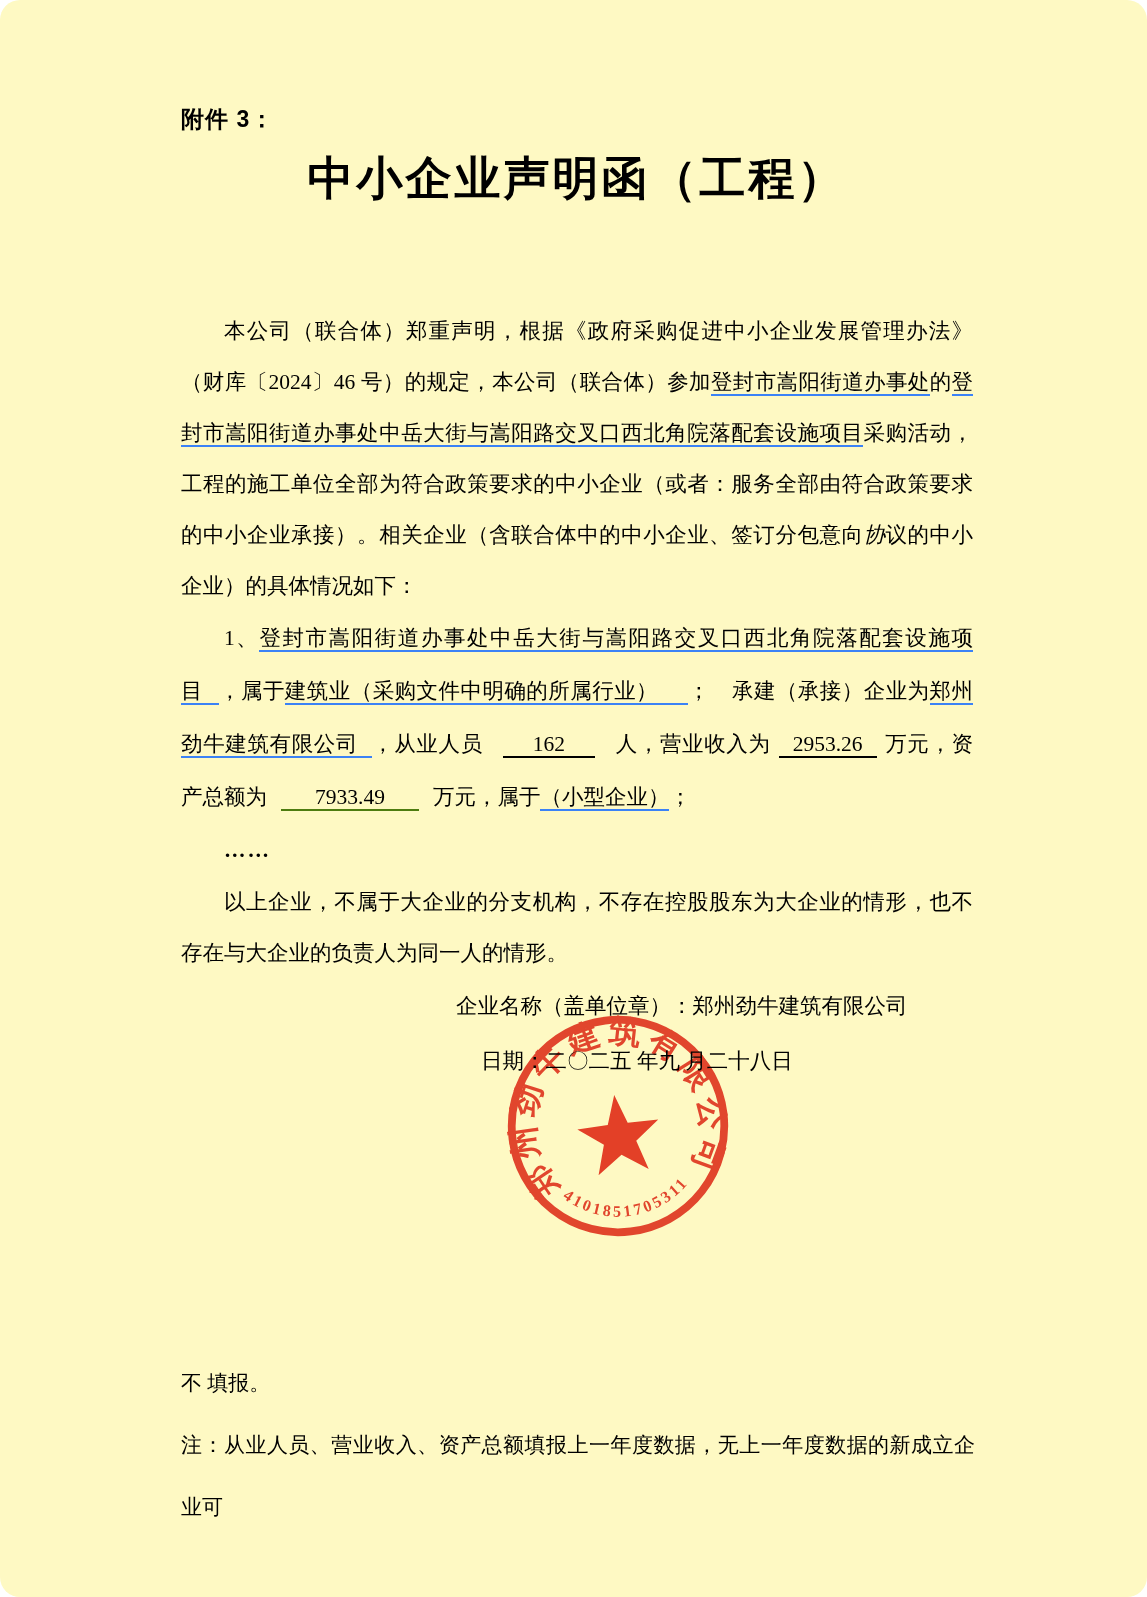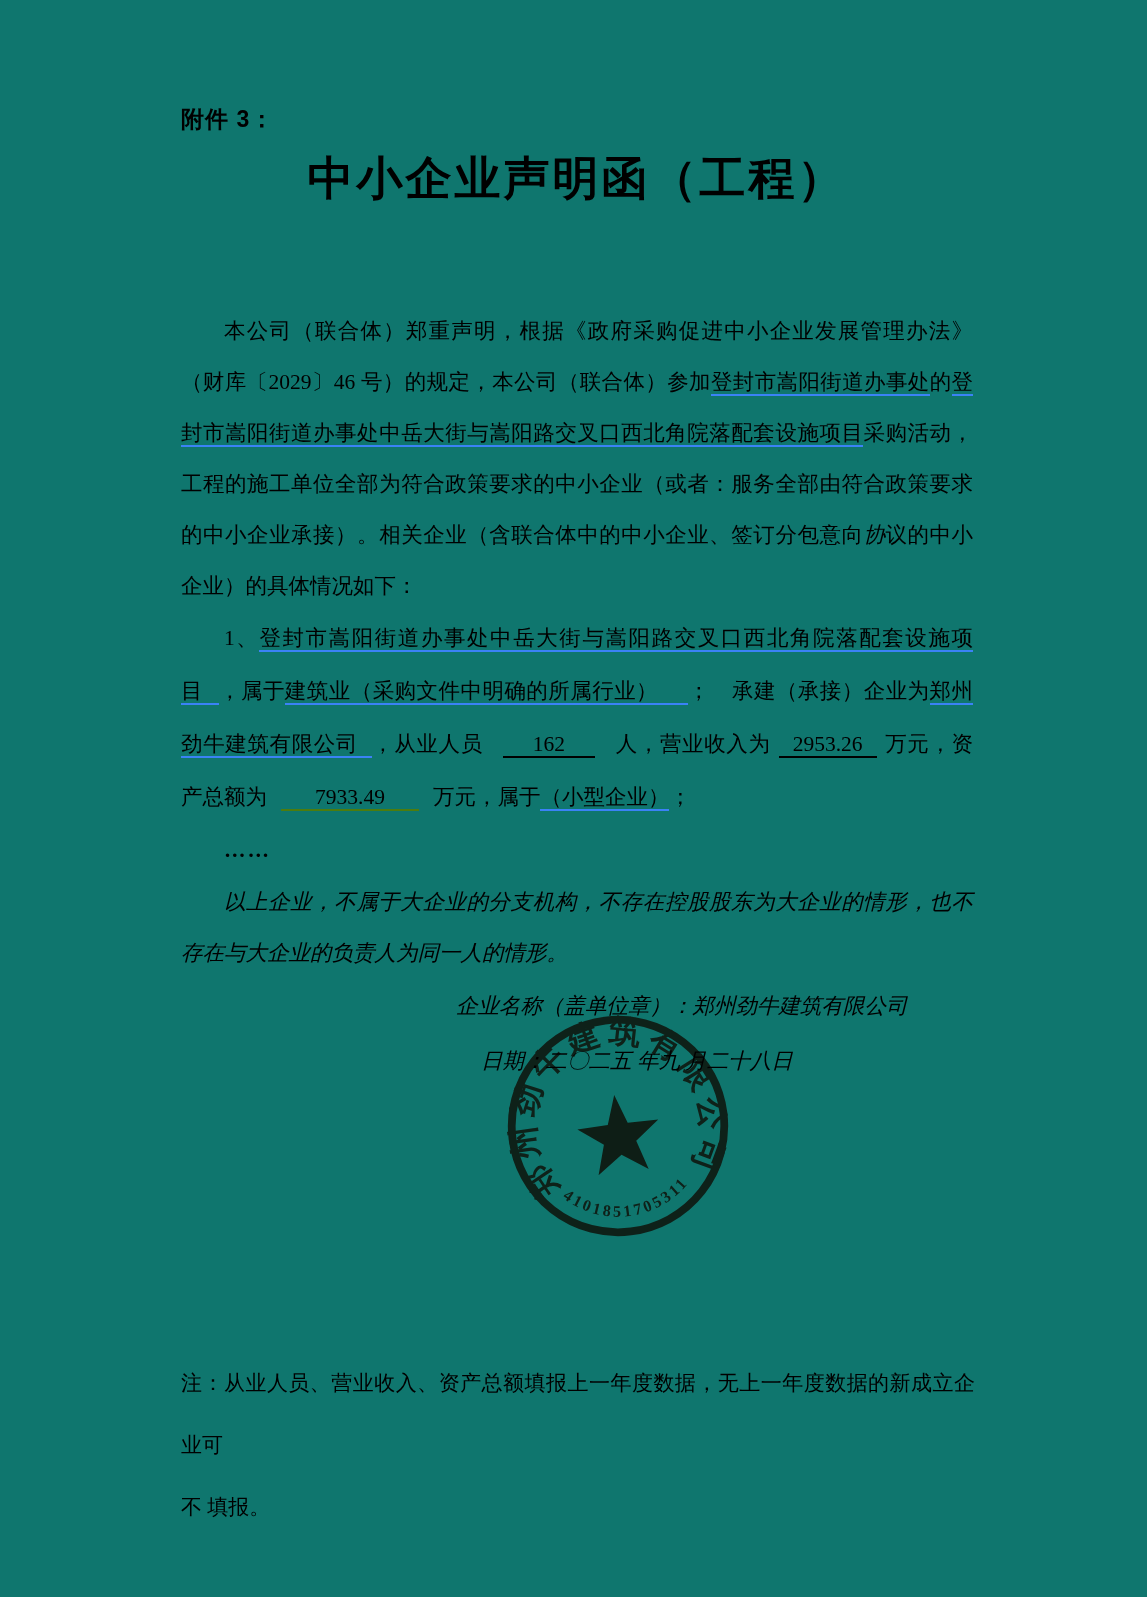--- a/index.html
+++ b/index.html
@@ -1,40 +1,40 @@
 <!DOCTYPE html>
 <html><head>
 <meta charset="utf-8">
 <style>
   html,body{margin:0;padding:0;background:#ffffff;}
   body{
     width:1147px;height:1597px;position:relative;overflow:hidden;
     font-family:"Liberation Serif","DejaVu Serif",serif;color:#000;
   }
-  .page{position:absolute;inset:0;background:#0f766e;}
+  .page{position:absolute;inset:0;background:#fef9c3;border-radius:20px;}
 
   .attachment{
     position:absolute;left:181px;top:104px;
     font-family:"Liberation Sans","DejaVu Sans",sans-serif;
     font-weight:700;font-size:23px;letter-spacing:1px;
   }
   .doc-title{
     position:absolute;left:181px;top:148px;width:792px;
     text-align:center;font-weight:700;font-size:46px;letter-spacing:3px;
   }
 
   .content{
     position:absolute;left:181px;top:306px;width:792px;
     font-size:21.5px;text-align:justify;word-break:break-all;
   }
   .content p{margin:0;text-indent:43px;}
   .p-decl{line-height:51px;}
   .p-item{line-height:53px;}
   .p-dots{line-height:53px;font-weight:700;letter-spacing:2px;}
-  .p-body{line-height:51px;font-style:italic;}
+  .p-body{line-height:51px;}
 
   .u{border-bottom:2px solid #3b82f6;}
   .tail14{padding-right:14px;}
   .tail16{padding-right:16px;}
   .tail30{padding-right:30px;}
   .b162{border-bottom:2px solid #000;padding:0 30px;margin:12px 20px;}
   .b2953{border-bottom:2px solid #000;padding:0 14px;margin:0 8px;}
   .b7933{border-bottom:2px solid #4d7c0f;padding:0 34px;margin:8px 14px;}
   .it{font-style:italic;}
 
@@ -61,21 +61,21 @@
 <body>
 
 <div class="page">
 
   <div class="attachment">附件 3：</div>
 
   <div class="doc-title">中小企业声明函（工程）</div>
 
   <div class="content">
 
-    <p class="p-decl"><span>本公司（联合体）郑重声明，根据《政府采购促进中小企业发展管理办法》（财库〔2029〕46 号）的规定，本公司（联合体）参加</span><span class="u">登封市嵩阳街道办事处</span><span>的</span><span class="u">登封市嵩阳街道办事处中岳大街与嵩阳路交叉口西北角院落配套设施项目</span><span>采购活动，工程的施工单位全部为符合政策要求的中小企业（或者：服务全部由符合政策要求的中小企业承接）。相关企业（含联合体中的中小企业、签订分包意向</span><span class="it">协</span><span>议的中小企业）的具体情况如下：</span></p>
+    <p class="p-decl"><span>本公司（联合体）郑重声明，根据《政府采购促进中小企业发展管理办法》（财库〔2024〕46 号）的规定，本公司（联合体）参加</span><span class="u">登封市嵩阳街道办事处</span><span>的</span><span class="u">登封市嵩阳街道办事处中岳大街与嵩阳路交叉口西北角院落配套设施项目</span><span>采购活动，工程的施工单位全部为符合政策要求的中小企业（或者：服务全部由符合政策要求的中小企业承接）。相关企业（含联合体中的中小企业、签订分包意向</span><span class="it">协</span><span>议的中小企业）的具体情况如下：</span></p>
 
     <p class="p-item"><span>1、</span><span class="u tail16">登封市嵩阳街道办事处中岳大街与嵩阳路交叉口西北角院落配套设施项目</span><span>，属于</span><span class="u tail30">建筑业（采购文件中明确的所属行业）</span><span>；</span><span>　承建（承接）企业为</span><span class="u tail14">郑州劲牛建筑有限公司</span><span>，从业人员</span><span class="b162">162</span><span>人，营业收入为</span><span class="b2953">2953.26</span><span>万元，资产总额为</span><span class="b7933">7933.49</span><span>万元，属于</span><span class="u">（小型企业）</span><span>；</span></p>
 
     <p class="p-dots">……</p>
 
     <p class="p-body">以上企业，不属于大企业的分支机构，不存在控股股东为大企业的情形，也不存在与大企业的负责人为同一人的情形。</p>
 
 
     <p class="p-body sig-company"><span>企业名称（盖单位章）：</span><span>郑州劲牛建筑有限公司</span></p>
 
@@ -92,17 +92,17 @@
     <path d="M 120 88 L 130.3 117.8 L 161.8 118.4 L 136.7 137.4 L 145.9 167.6 L 120 149.6 L 94.1 167.6 L 103.3 137.4 L 78.2 118.4 L 109.7 117.8 Z" fill="#e23222"></path>
     <text class="ring-text" fill="#e0392b">
       <textPath href="#sealTopArc" startOffset="50%" text-anchor="middle">郑州劲牛建筑有限公司</textPath>
     </text>
     <text class="num-text" fill="#e0392b">
       <textPath href="#sealBotArc" startOffset="50%" text-anchor="middle">4101851705311</textPath>
     </text>
   </svg>
 
   <div class="footnote">
+    <p>不 填报。</p>
     <p>注：从业人员、营业收入、资产总额填报上一年度数据，无上一年度数据的新成立企业可</p>
-    <p>不 填报。</p>
   </div>
 
 </div>
 
 </body></html>

